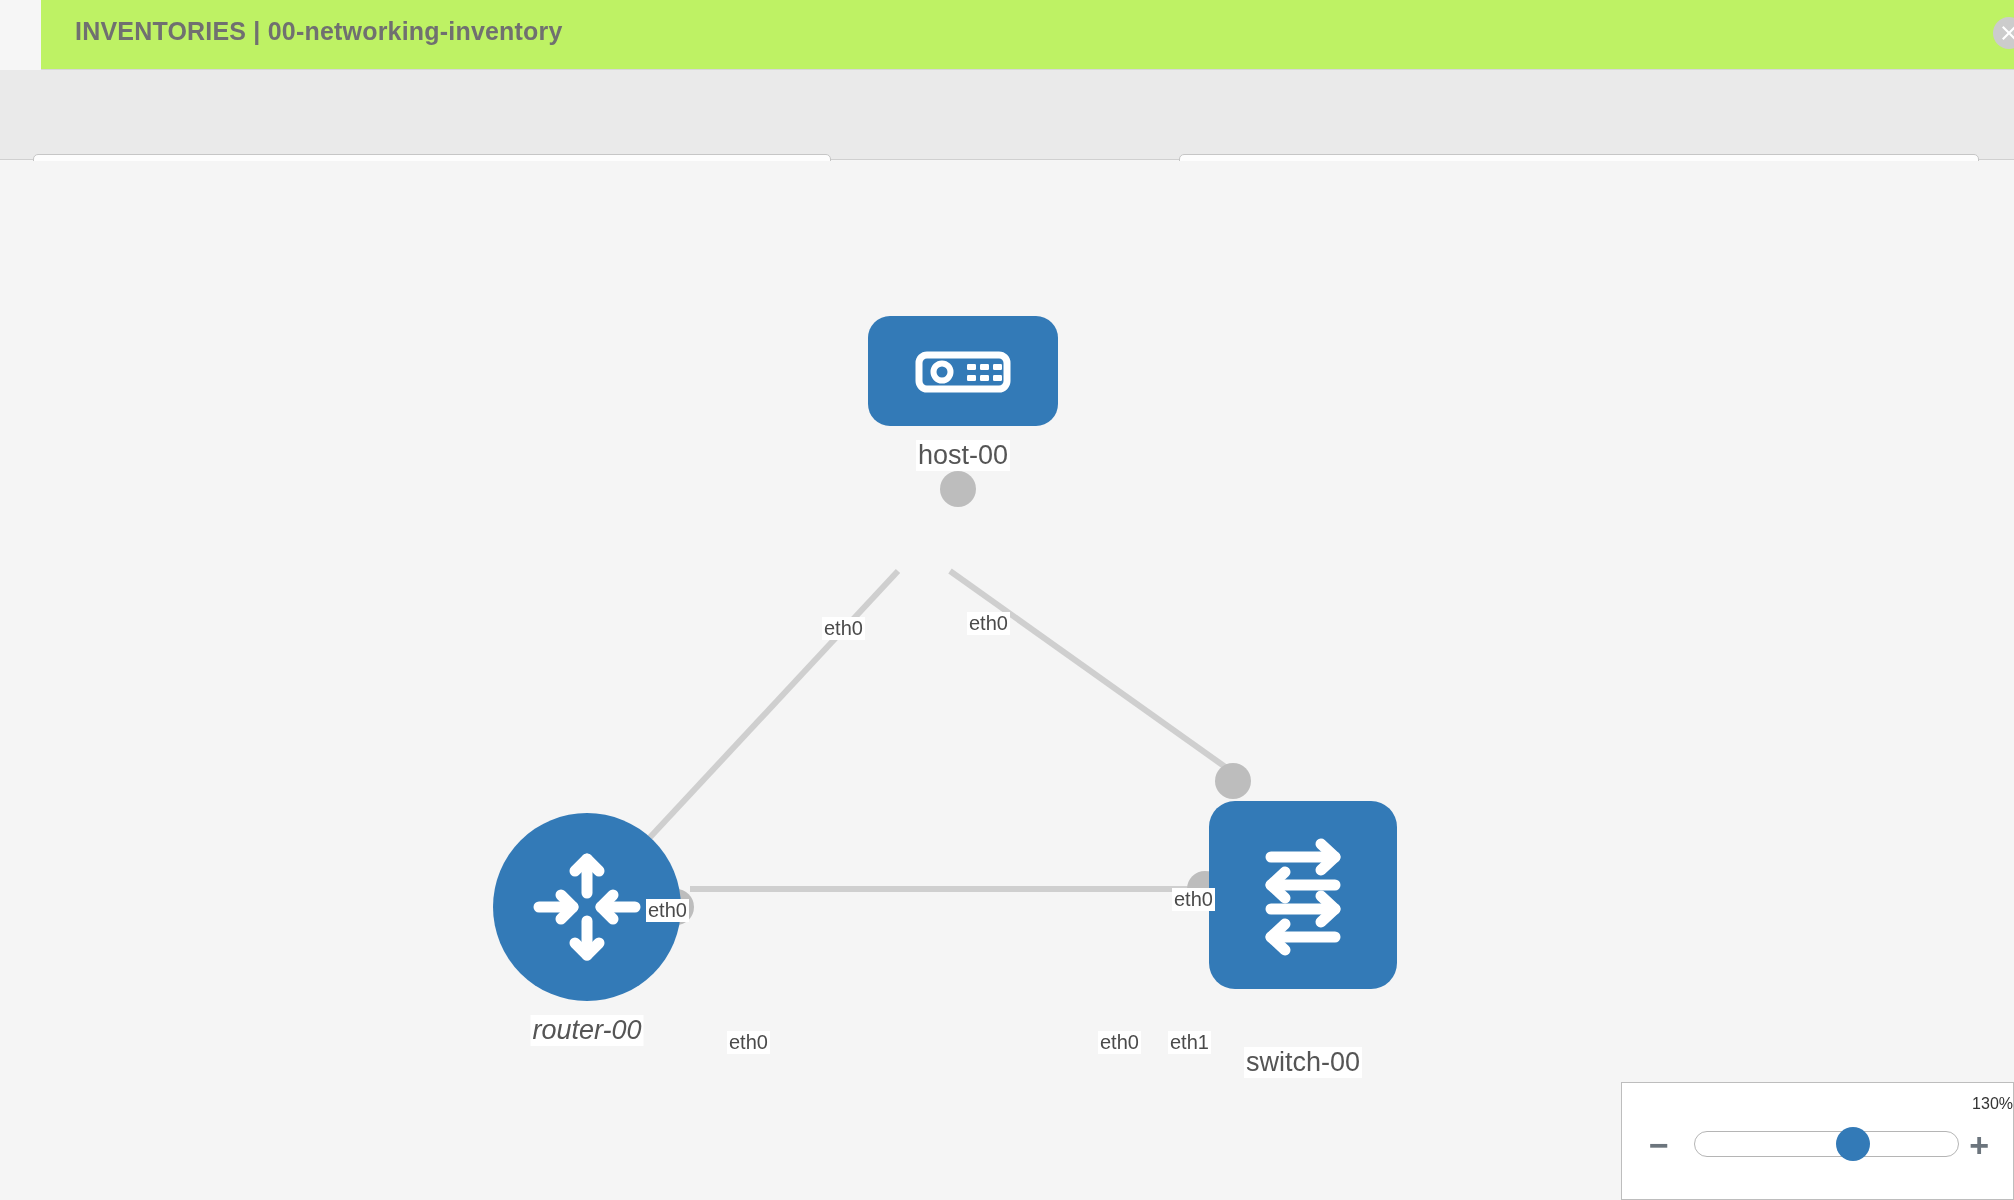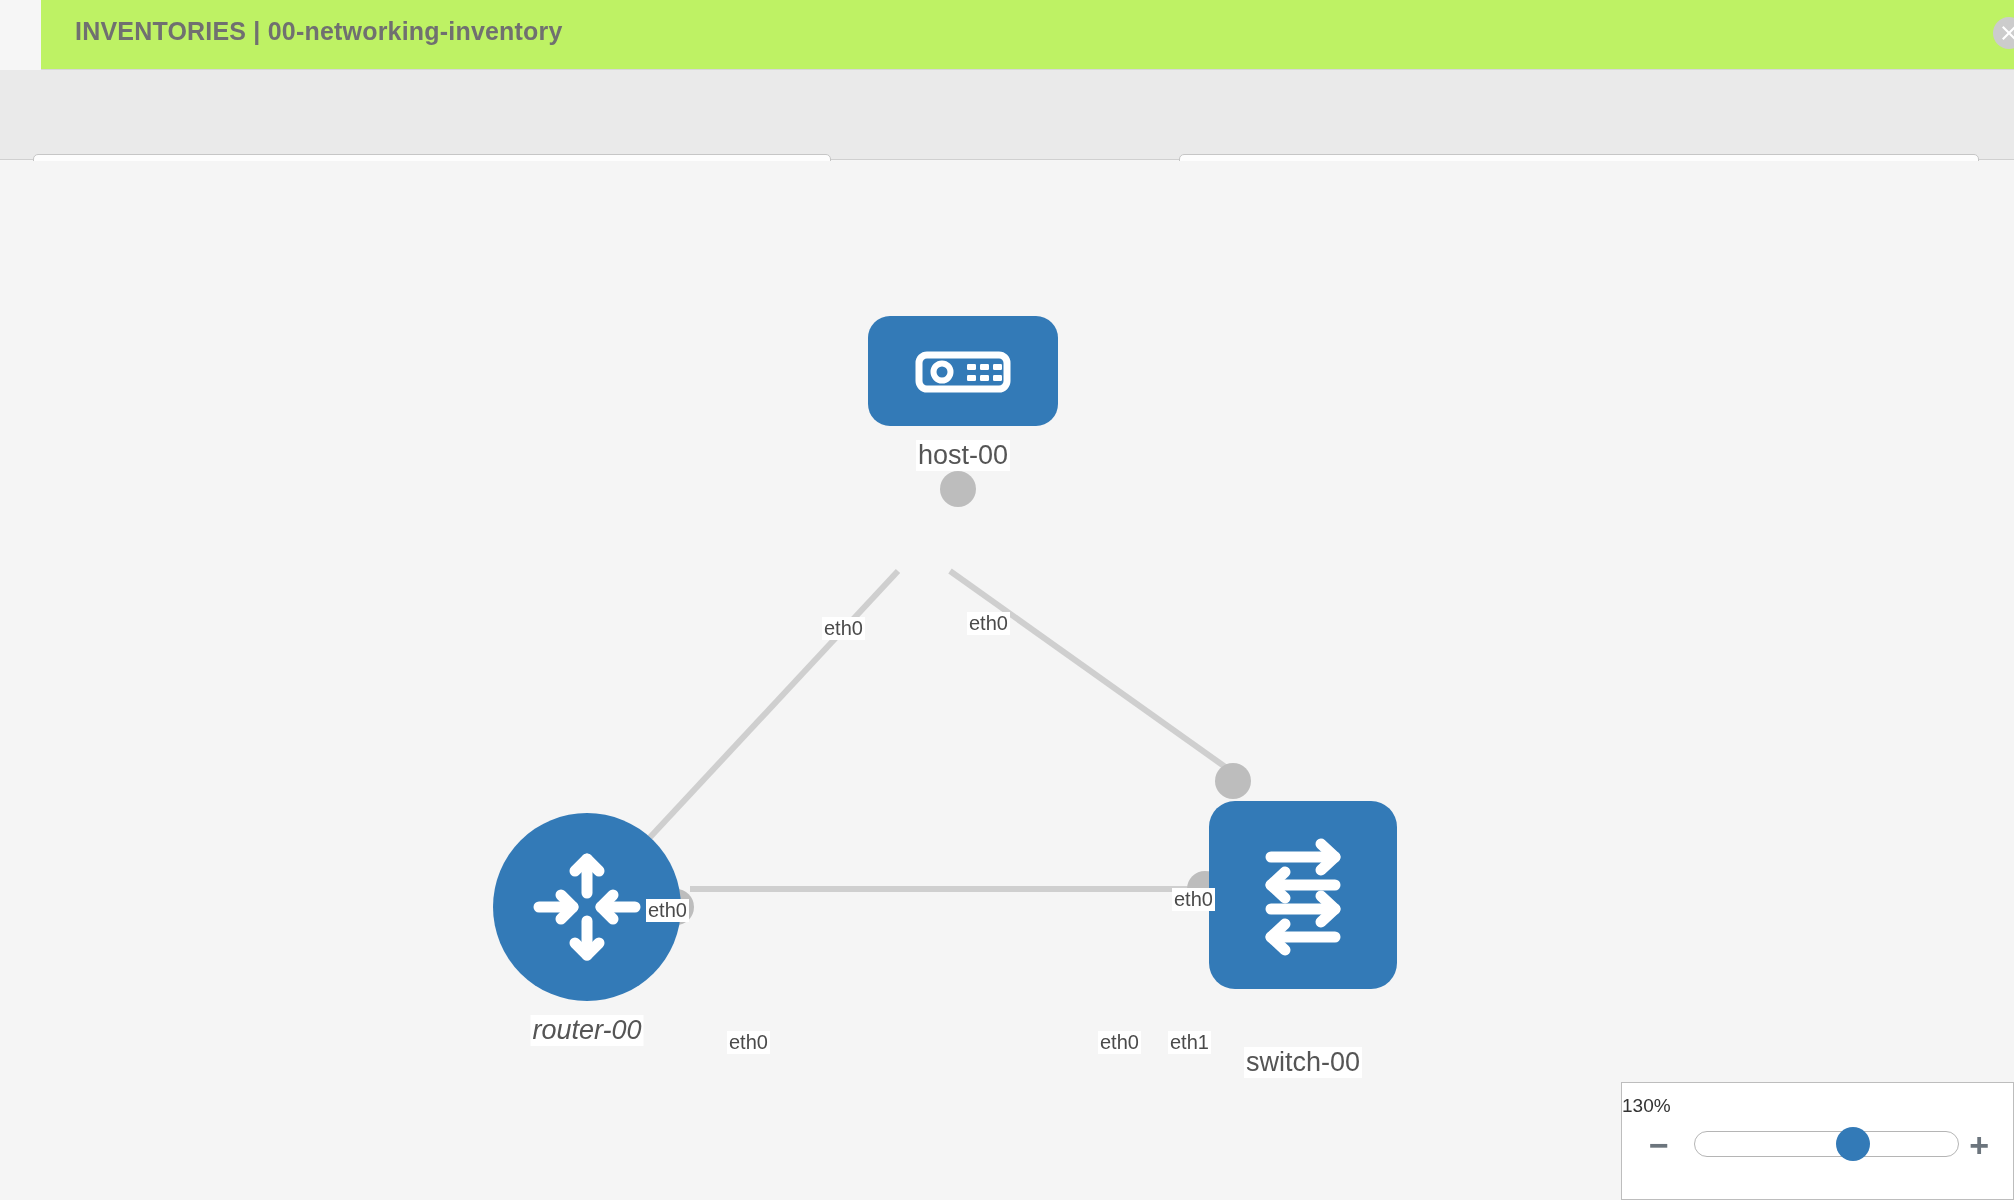--- a/index.html
+++ b/index.html
@@ -123,21 +123,21 @@
 
   
   .zoom-panel {
     position: absolute; left: 1621px; top: 1082px;
     width: 393px; height: 118px;
     background: #ffffff;
     border: 1px solid #bdbdbd;
   }
   .zoom-level {
     position: absolute; left: 0; right: 0; top: 12px;
-    text-align: left; font-size: 19px; color: #333333;
+    text-align: right; font-size: 16px; color: #333333;
   }
   .zoom-minus, .zoom-plus {
     position: absolute; top: 52px;
     color: #6c757d; cursor: pointer;
     font-size: 34px; line-height: 20px; font-weight: bold;
   }
   .zoom-minus { left: 27px; }
   .zoom-plus  { right: 24px; }
   .zoom-track {
     position: absolute; left: 72px; top: 48px;

